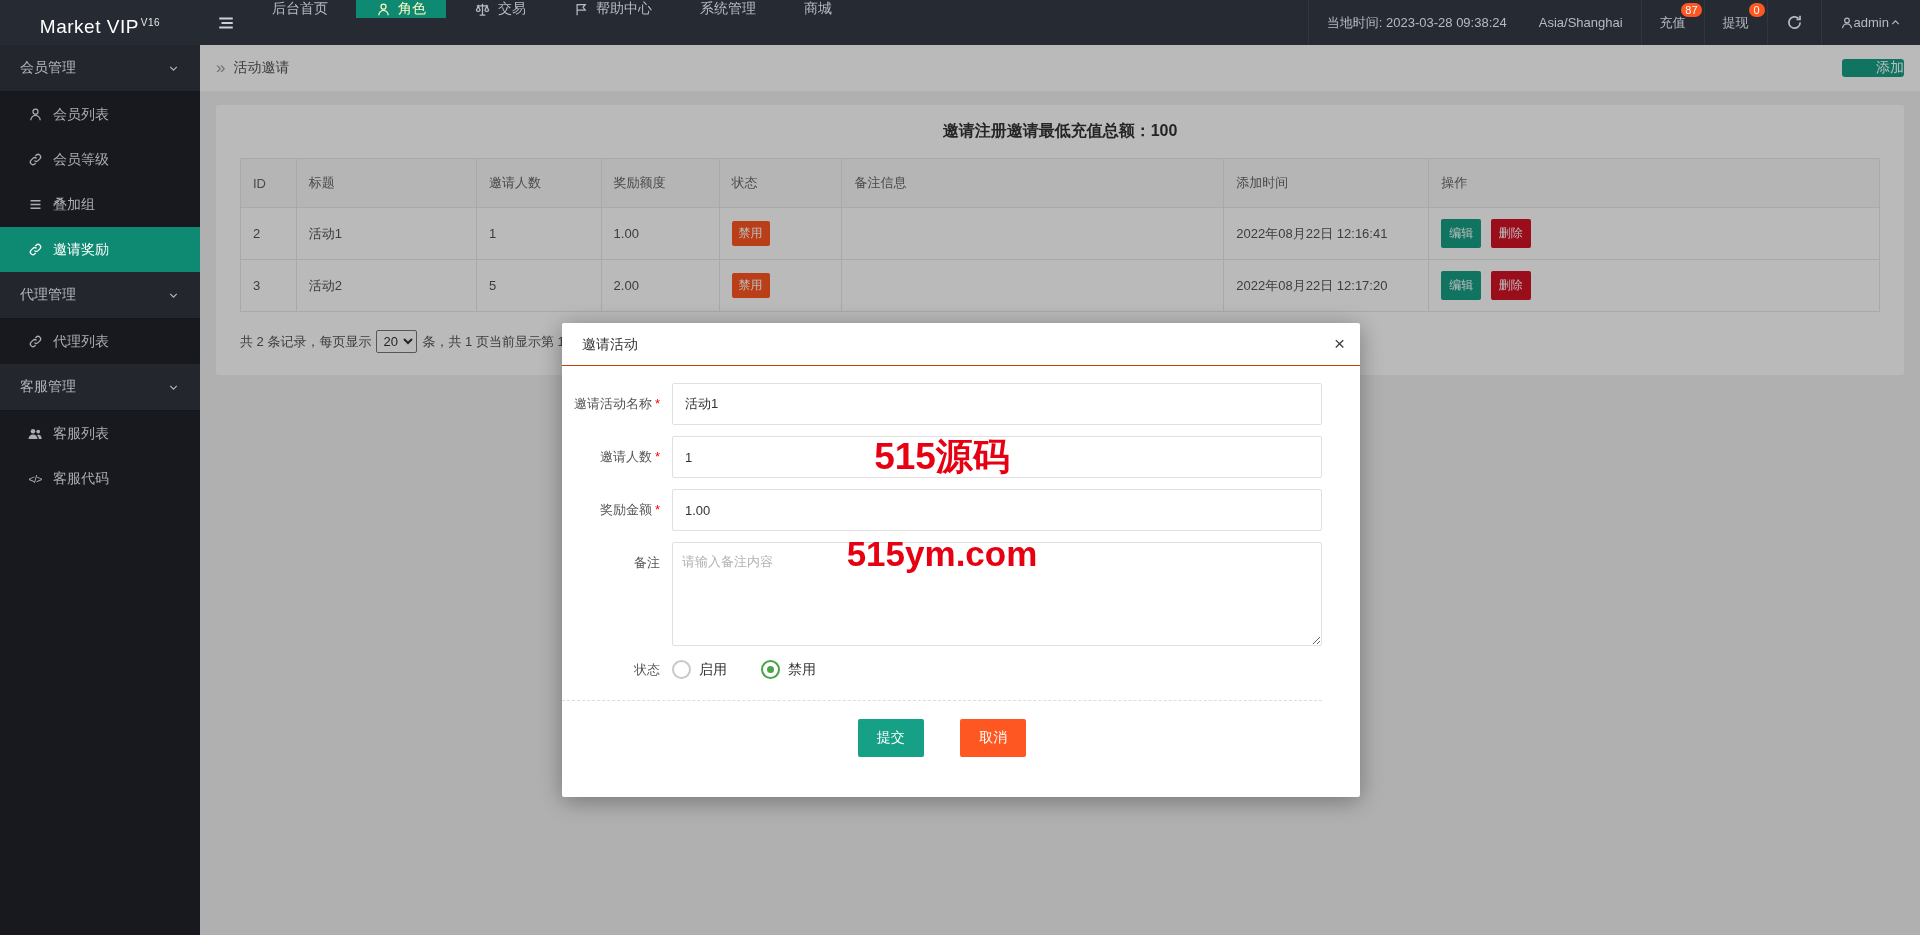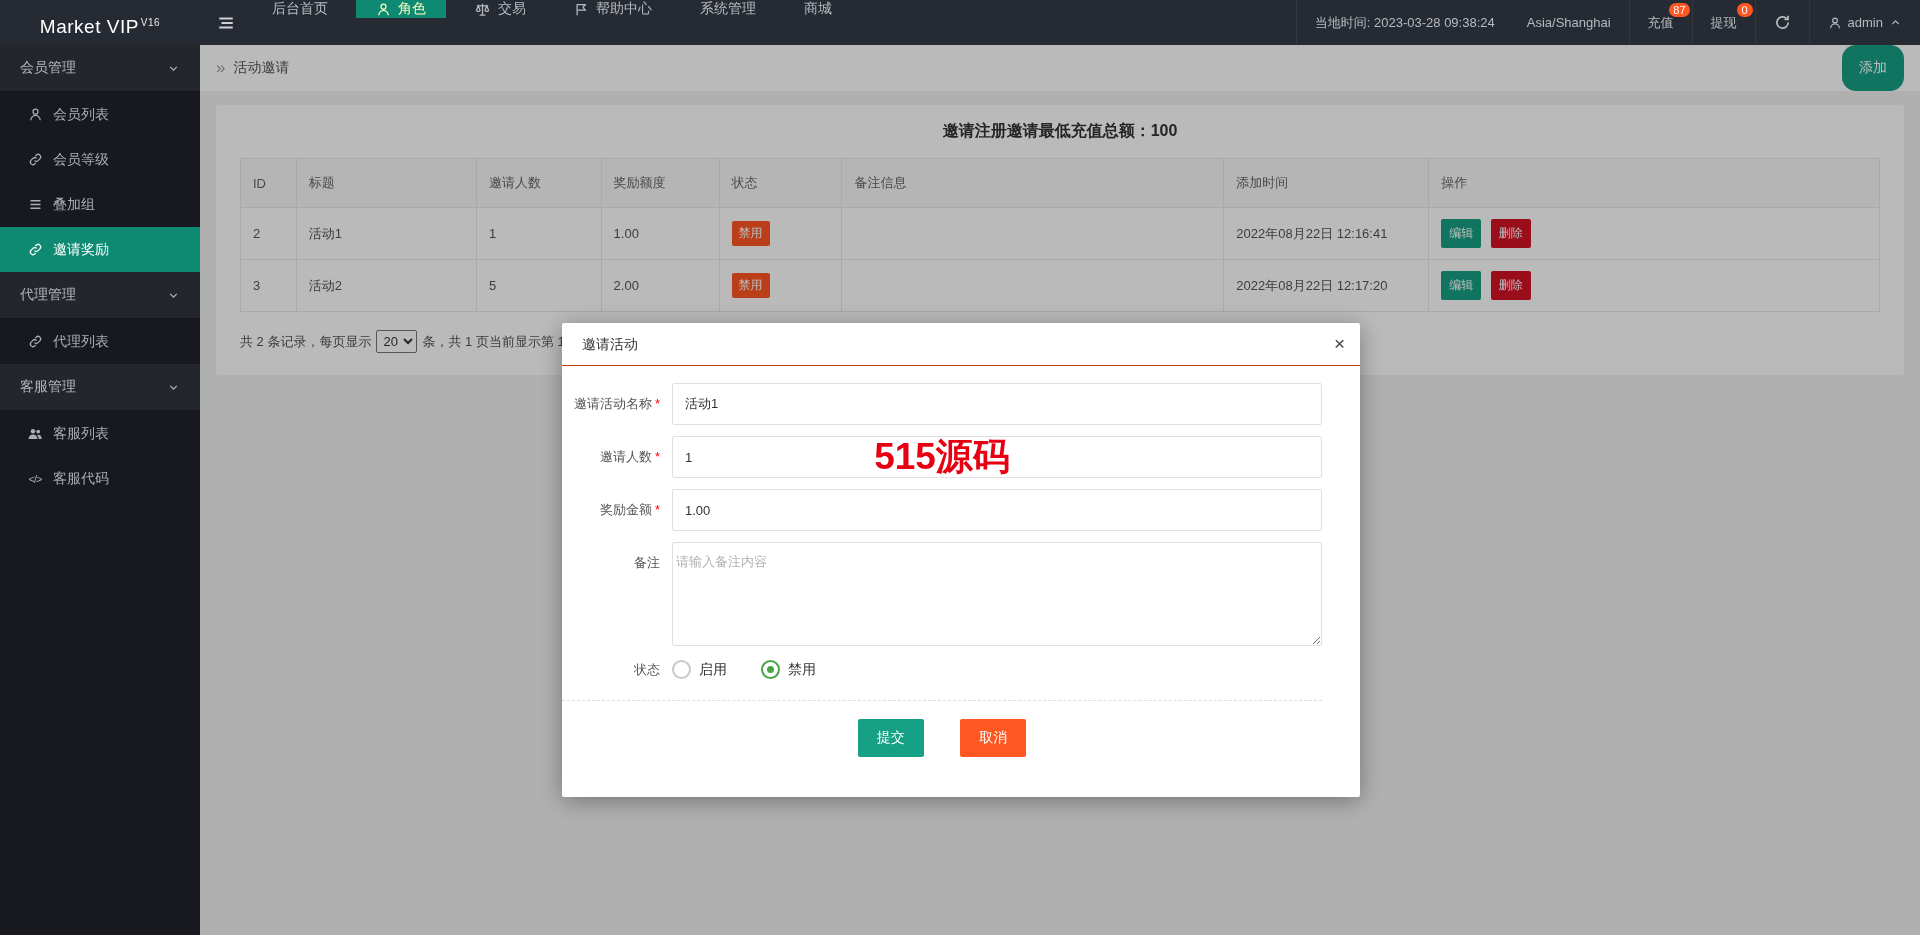--- a/index.html
+++ b/index.html
@@ -18,40 +18,40 @@
   .nav-item { padding:0 20px; display:flex; align-items:center; gap:7px; font-size:14px;
     cursor:pointer; white-space:nowrap; }
   .nav-item.active { background:#0f8a72; color:#fef9c3; }
   .nav-right { margin-left:auto; display:flex; align-items:stretch; font-size:13px; }
   .nav-right > div { display:flex; align-items:center; padding:0 18px;
     border-left:1px solid rgba(255,255,255,0.06); position:relative; white-space:nowrap; }
   .nav-time span + span { margin-left:32px; }
   .nav-badge { position:absolute; top:3px; right:2px; background:#ff5722; color:#fff;
     font-size:11px; line-height:14px; min-width:16px; text-align:center;
     border-radius:8px; padding:0 4px; }
-  .nav-user { gap:6px; cursor:pointer; }
+  .nav-user { cursor:pointer; }
   .icon { display:inline-flex; }
 
   
   .sidebar { position:fixed; top:45px; left:0; bottom:0; width:200px; background:#17191e; z-index:55; }
   .side-section { height:47px; padding:0 20px; display:flex; align-items:center;
     justify-content:space-between; background:#23262c; color:#b3b7bd; font-size:14px;
     cursor:pointer; border-bottom:1px solid #14161a; }
   .side-item { height:45px; display:flex; align-items:center; gap:10px; padding-left:27px;
     color:#a9adb4; font-size:14px; cursor:pointer; }
   .side-item.active { background:#0f8a72; color:#fff; }
   .side-item .icon { width:16px; justify-content:center; }
 
   
   .main { position:absolute; left:200px; top:45px; right:0; bottom:0; background:#f2f2f2; }
   .crumb-bar { height:46px; background:#fff; display:flex; align-items:center; padding:0 16px; }
   .crumb-icon { color:#9a9a9a; font-size:17px; margin-right:8px; }
   .crumb-title { color:#555; font-size:14px; }
-  .add-btn { margin-left:auto; background:#16a085; color:#fff; border:none; height:46px;
-    width:62px; font-size:14px; border-radius:14px; cursor:pointer; }
+  .add-btn { margin-left:auto; background:#16a085; color:#fff; border:none; height:18px;
+    width:62px; font-size:14px; border-radius:3px; cursor:pointer;text-align:right; }
 
   .card { margin:14px 16px; background:#fff; border-radius:3px; padding:16px 24px 22px; }
   .card-title { font-size:16px; font-weight:bold; color:#333; margin-bottom:16px;text-align:center; }
   table { width:100%; border-collapse:collapse; font-size:13px; color:#555; table-layout:fixed; }
   th,td { border:1px solid #e8e8e8; padding:0 12px; text-align:left; overflow:hidden; }
   th { height:49px; background:#f8f8f8; font-weight:normal; color:#666; }
   td { height:52px; }
   .status-badge { display:inline-block; background:#ff5722; color:#fff; font-size:12px;
     padding:4px 7px; border-radius:2px; }
   .mini-btn { display:inline-block; border:none; color:#fff; font-size:12px; padding:6px 8px;
@@ -71,21 +71,21 @@
     color:#333; font-size:14px; position:relative; }
   .modal-close { position:absolute; right:15px; top:0; font-size:19px; color:#444; cursor:pointer; }
   .modal-body { padding:17px 38px 0 0; position:relative; }
   .form-row { display:flex; margin-bottom:11px; }
   .form-label { width:110px; flex-shrink:0; text-align:right; padding-right:12px;
     font-size:13px; color:#555; line-height:42px; white-space:nowrap; }
   .req { color:#ff0000; font-style:normal; margin-left:3px; }
   .form-input { flex:1; height:42px; border:1px solid #e0e0e0; border-radius:2px;
     padding:0 12px; font-size:13px; color:#333; outline:none; background:#fff; }
   .form-textarea { flex:1; height:104px; border:1px solid #e0e0e0; border-radius:2px;
-    padding:10px 3px; font-size:13px; color:#333; outline:none; resize:vertical;
+    padding:10px 9px; font-size:13px; color:#333; outline:none; resize:vertical;
     font-family:inherit; }
   .form-textarea::placeholder, .form-input::placeholder { color:#b2b2b2; }
   .status-row { align-items:center; margin-top:14px; }
   .status-row .form-label { line-height:normal; }
   .radio-group { display:flex; align-items:flex-end; gap:8px; }
   .radio { width:19px; height:19px; border:2px solid #c9c9c9; border-radius:50%;
     display:inline-block; position:relative; background:#fff; cursor:pointer; flex-shrink:0; }
   .radio.on { border-color:#47a447; }
   .radio.on::after { content:""; position:absolute; left:4px; top:4px; width:7px; height:7px;
     border-radius:50%; background:#47a447; }
@@ -352,20 +352,21 @@
 
 <div class="overlay"></div>
 
 <div class="modal">
   <div class="modal-header">
     <span>邀请活动</span>
     <span class="modal-close">×</span>
   </div>
   <div class="modal-body">
     <div class="wm wm1">515源码</div>
+    <div class="wm wm2">515ym.com</div>
 
     <div class="form-row">
       <label class="form-label">
         <span>邀请活动名称</span><i class="req">*</i>
       </label>
       <input class="form-input" value="活动1" style="">
     </div>
 
     <div class="form-row">
       <label class="form-label">

